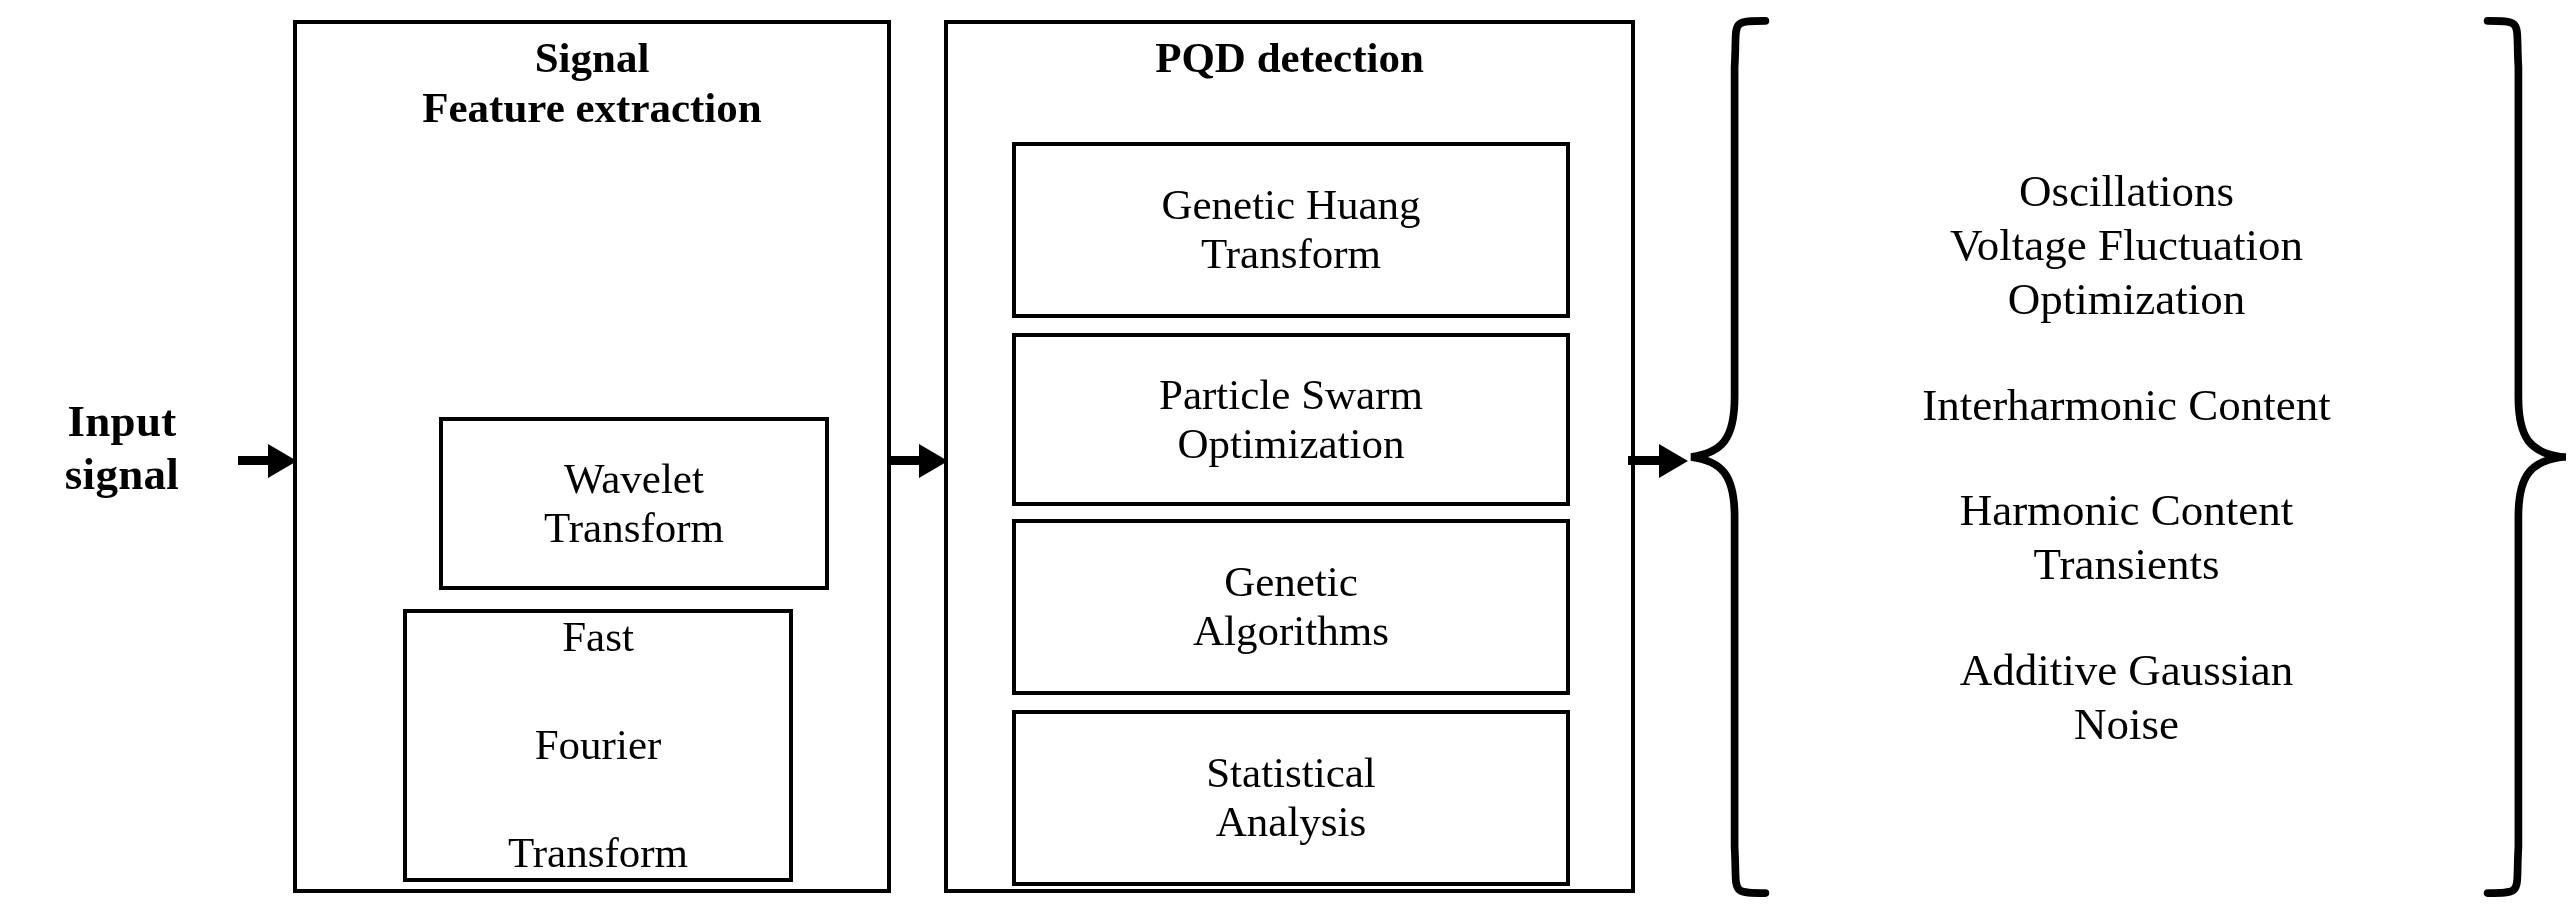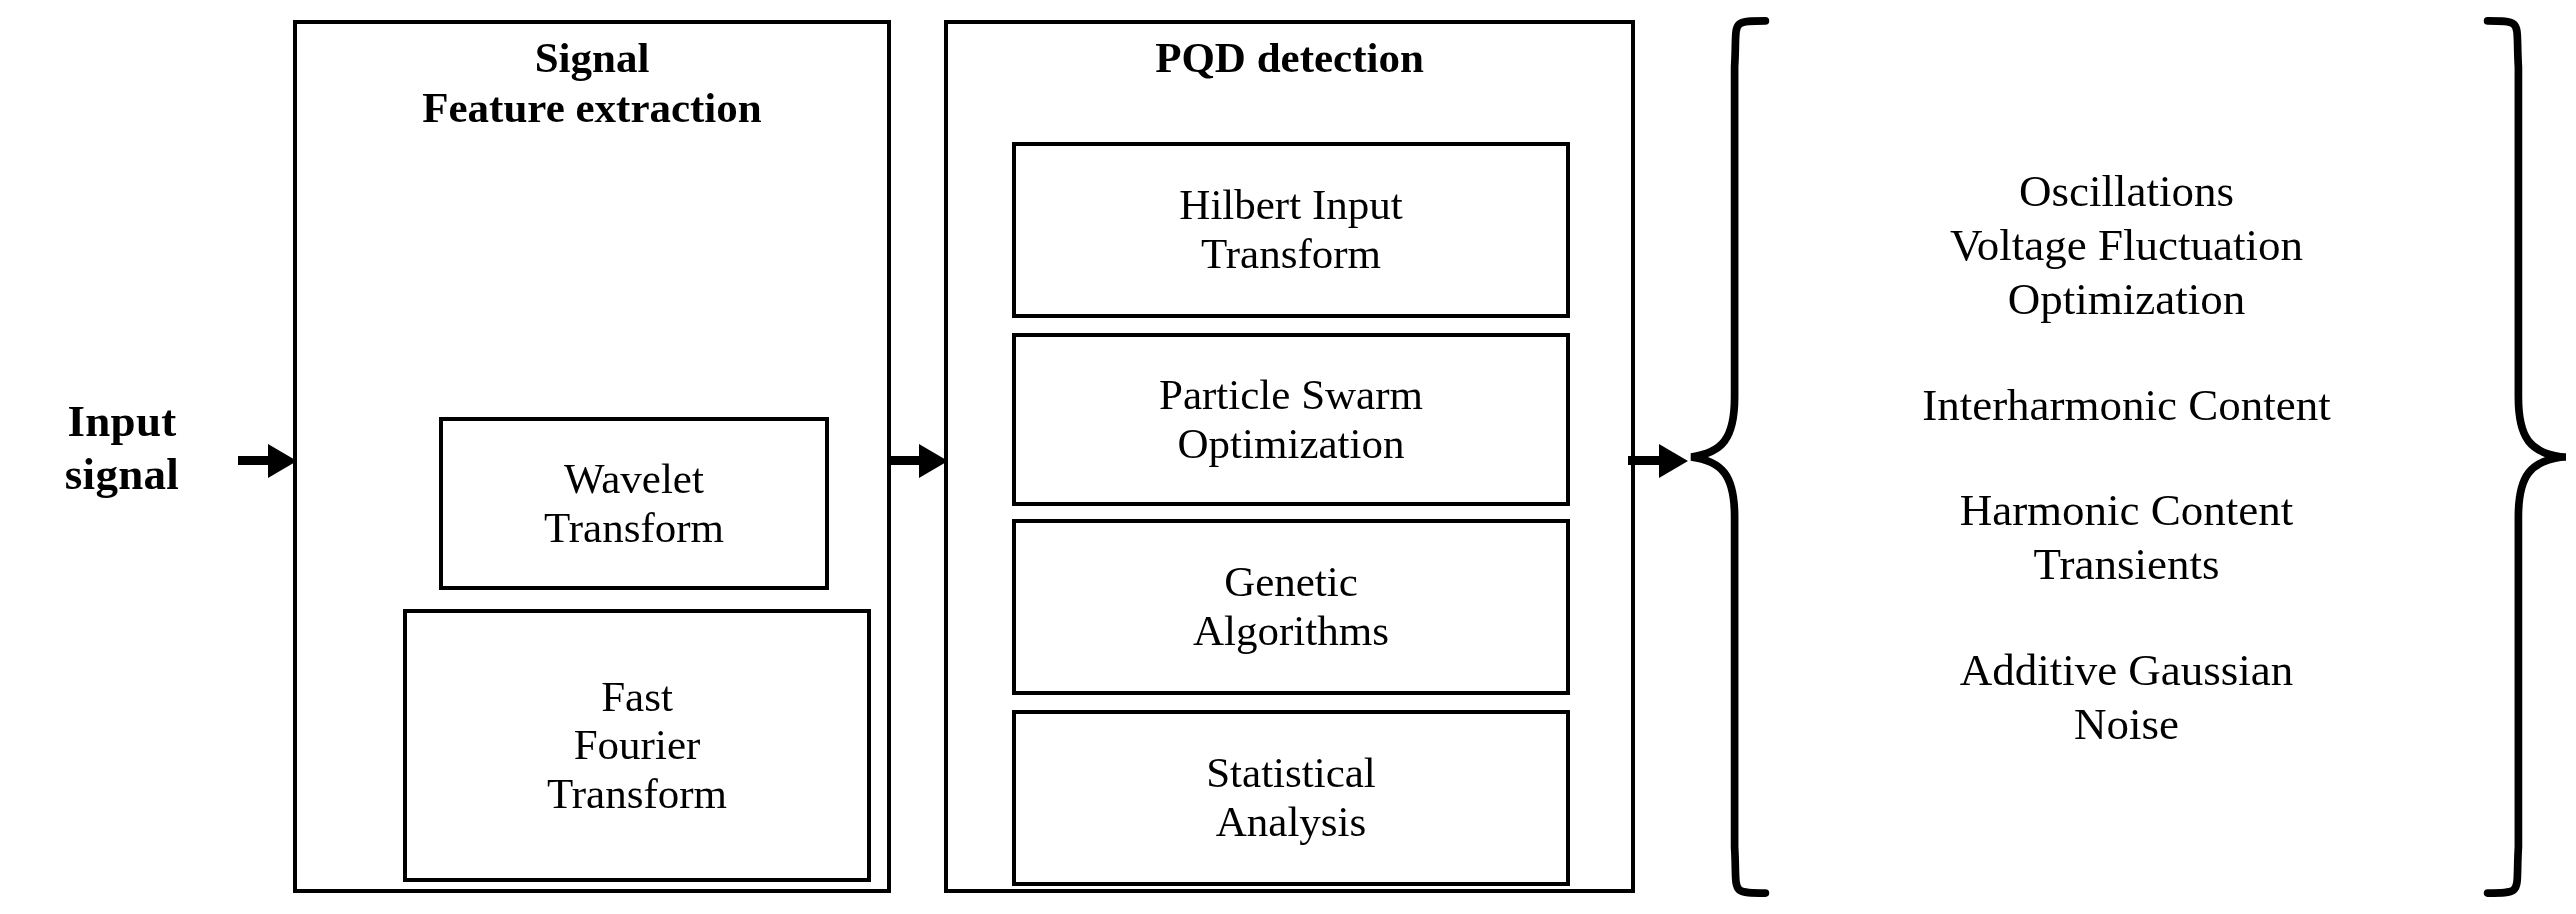--- a/index.html
+++ b/index.html
@@ -99,21 +99,21 @@
     text-align: center;
     font-size: 43px;
     line-height: 1.13;
     white-space: nowrap;
   }
   .inner-box .line { display: block; }
 
   
   #box-filtering      { left: 434px;  top: 206px; width: 322px; height: 170px; }
   #box-wavelet        { left: 403px;  top: 417px; width: 390px; height: 173px; margin-left: 36px; }
-  #box-fft            { left: 403px;  top: 609px; width: 468px; height: 273px; }
+  #box-fft            { left: 403px;  top: 609px; width: 390px; height: 273px; justify-content: space-between; }
 
   
   #box-hilbert-huang  { left: 1012px; top: 142px;  width: 558px; height: 176px; }
   #box-pso            { left: 1012px; top: 333px;  width: 558px; height: 173px; }
   #box-genetic        { left: 1012px; top: 519px;  width: 558px; height: 176px; }
   #box-statistical    { left: 1012px; top: 710px; width: 558px; height: 176px; }
 
   
   #output-group {
     left: 1687px; top: 0px;
@@ -190,21 +190,21 @@
     <div class="head"></div>
   </div>
 
   <div class="abs stage-box" id="pqd-detection-stage">
     <div class="stage-title">
       <span class="line">PQD detection</span>
     </div>
   </div>
 
   <div class="abs inner-box" id="box-hilbert-huang">
-    <span class="line">Hilbert Input</span>
+    <span class="line">Genetic Huang</span>
     <span class="line">Transform</span>
   </div>
 
   <div class="abs inner-box" id="box-pso">
     <span class="line">Particle Swarm</span>
     <span class="line">Optimization</span>
   </div>
 
   <div class="abs inner-box" id="box-genetic">
     <span class="line">Genetic</span>

